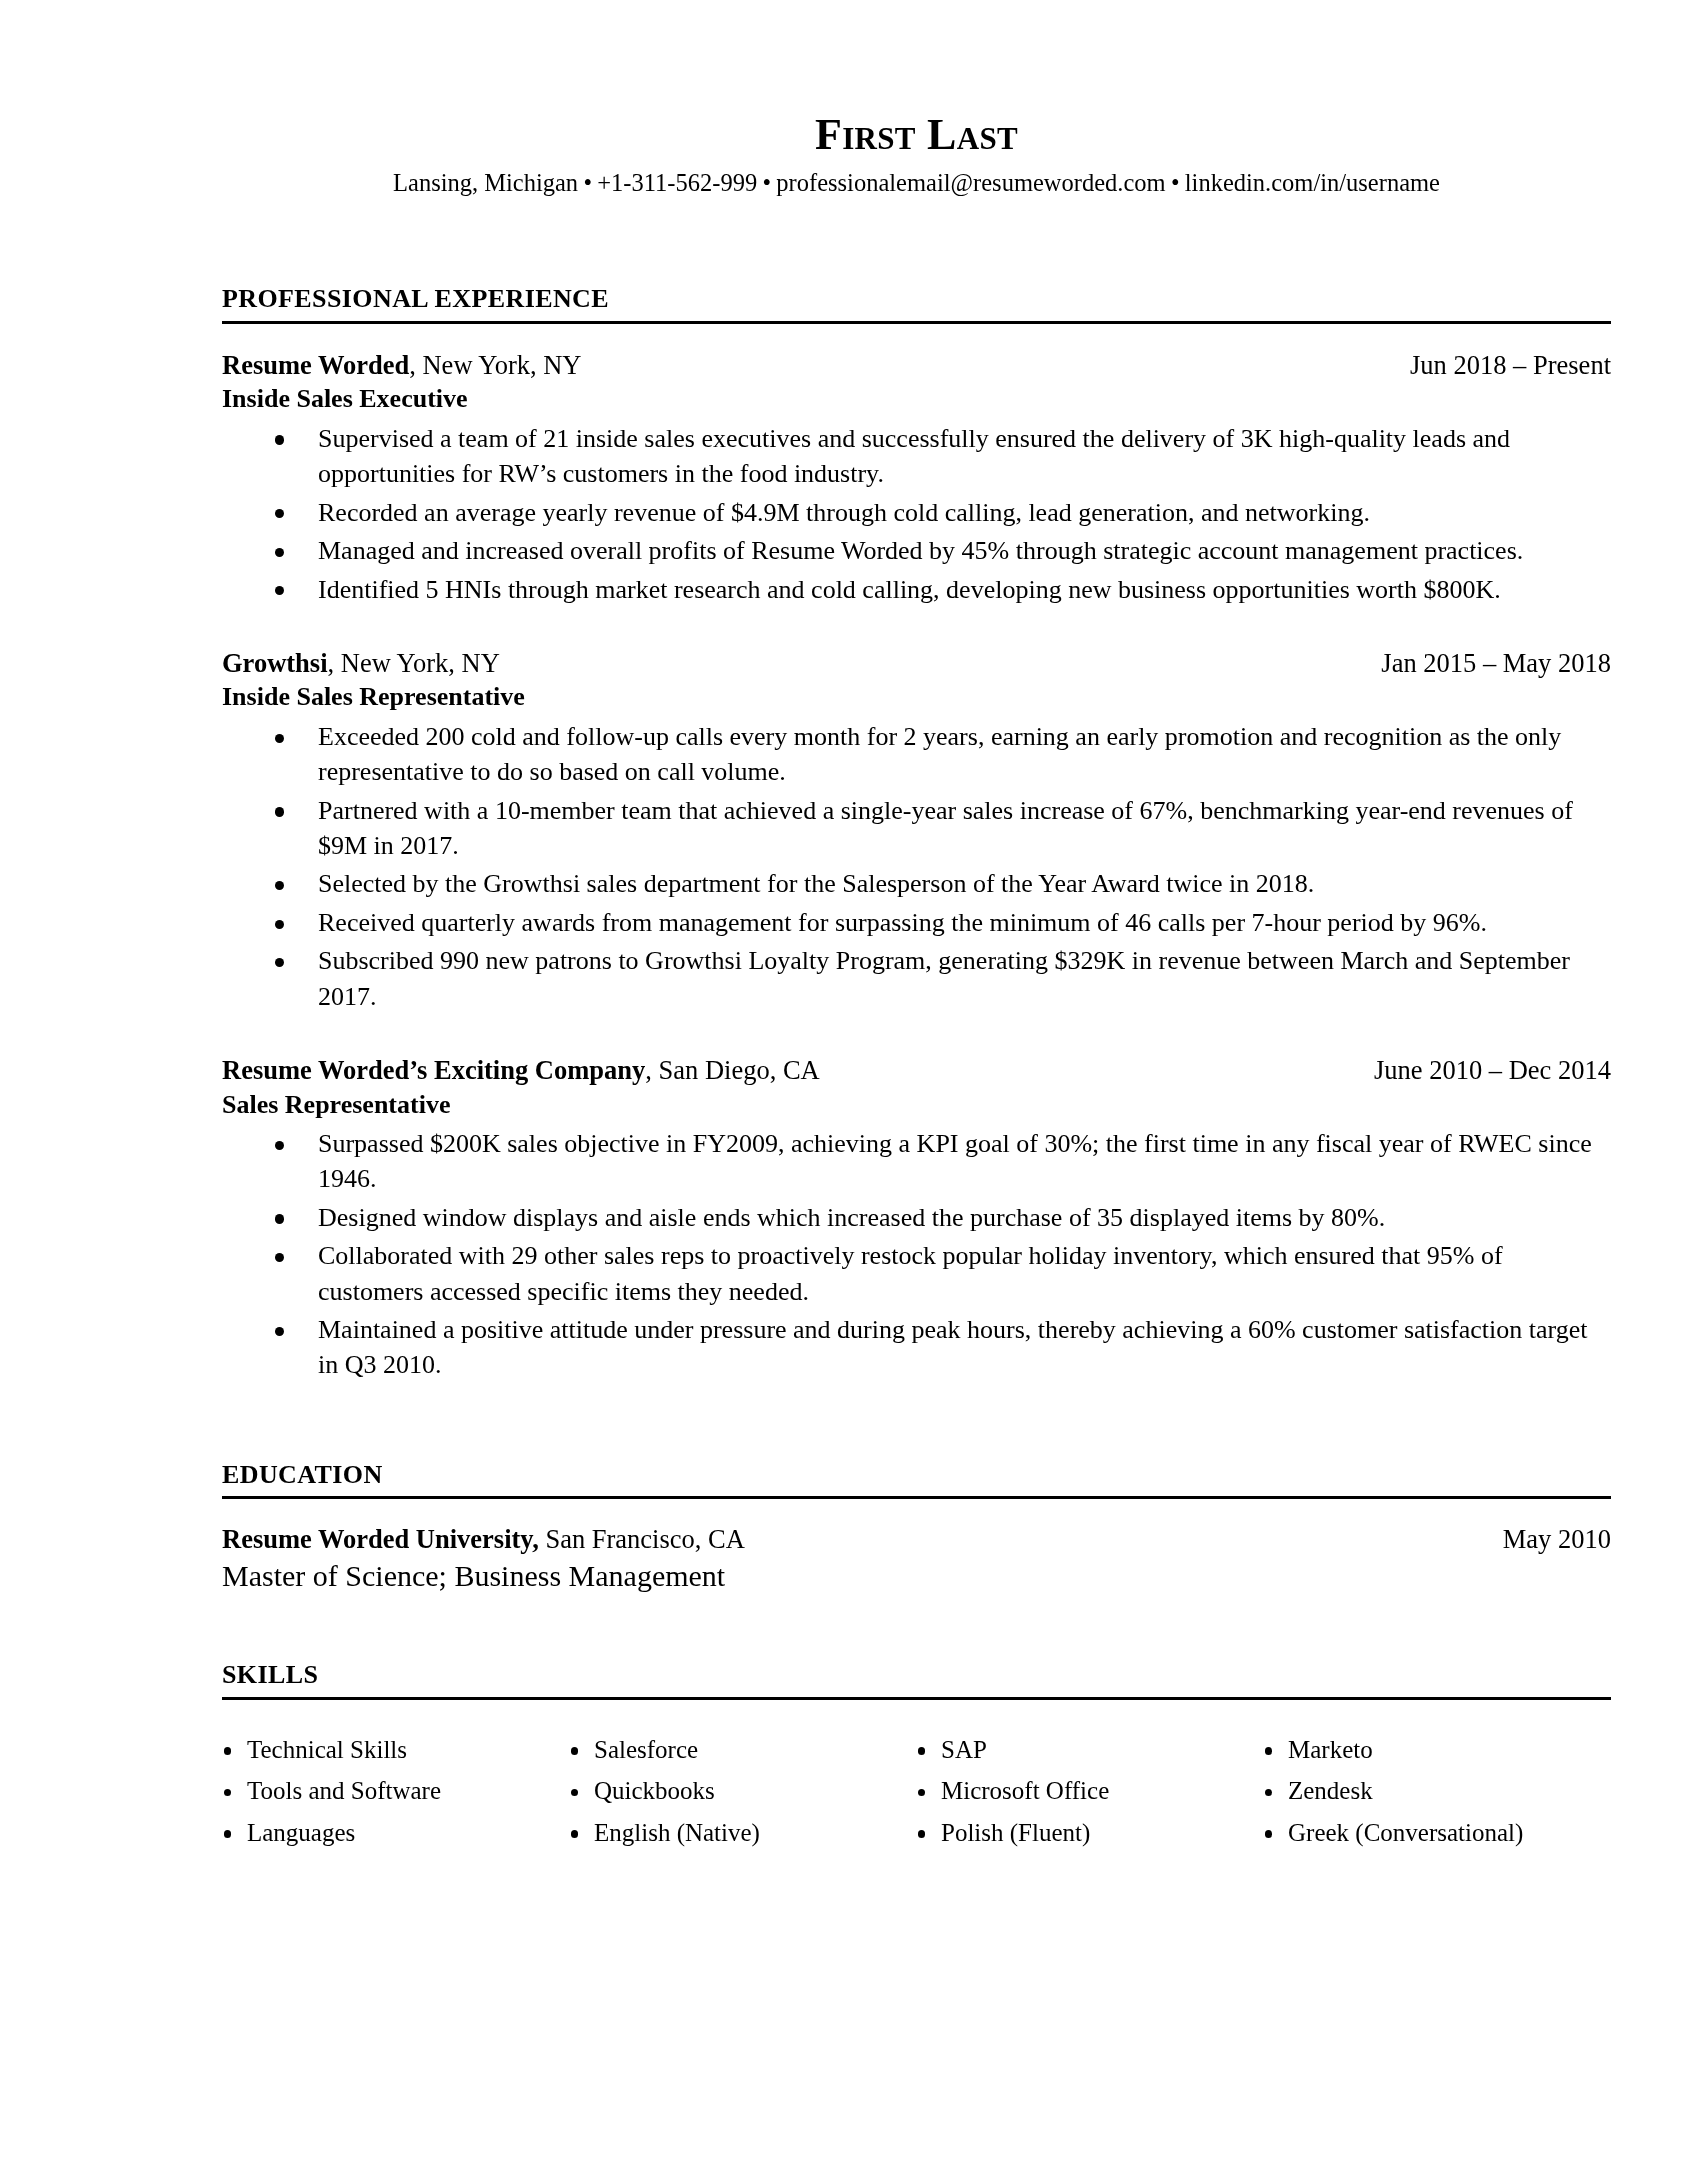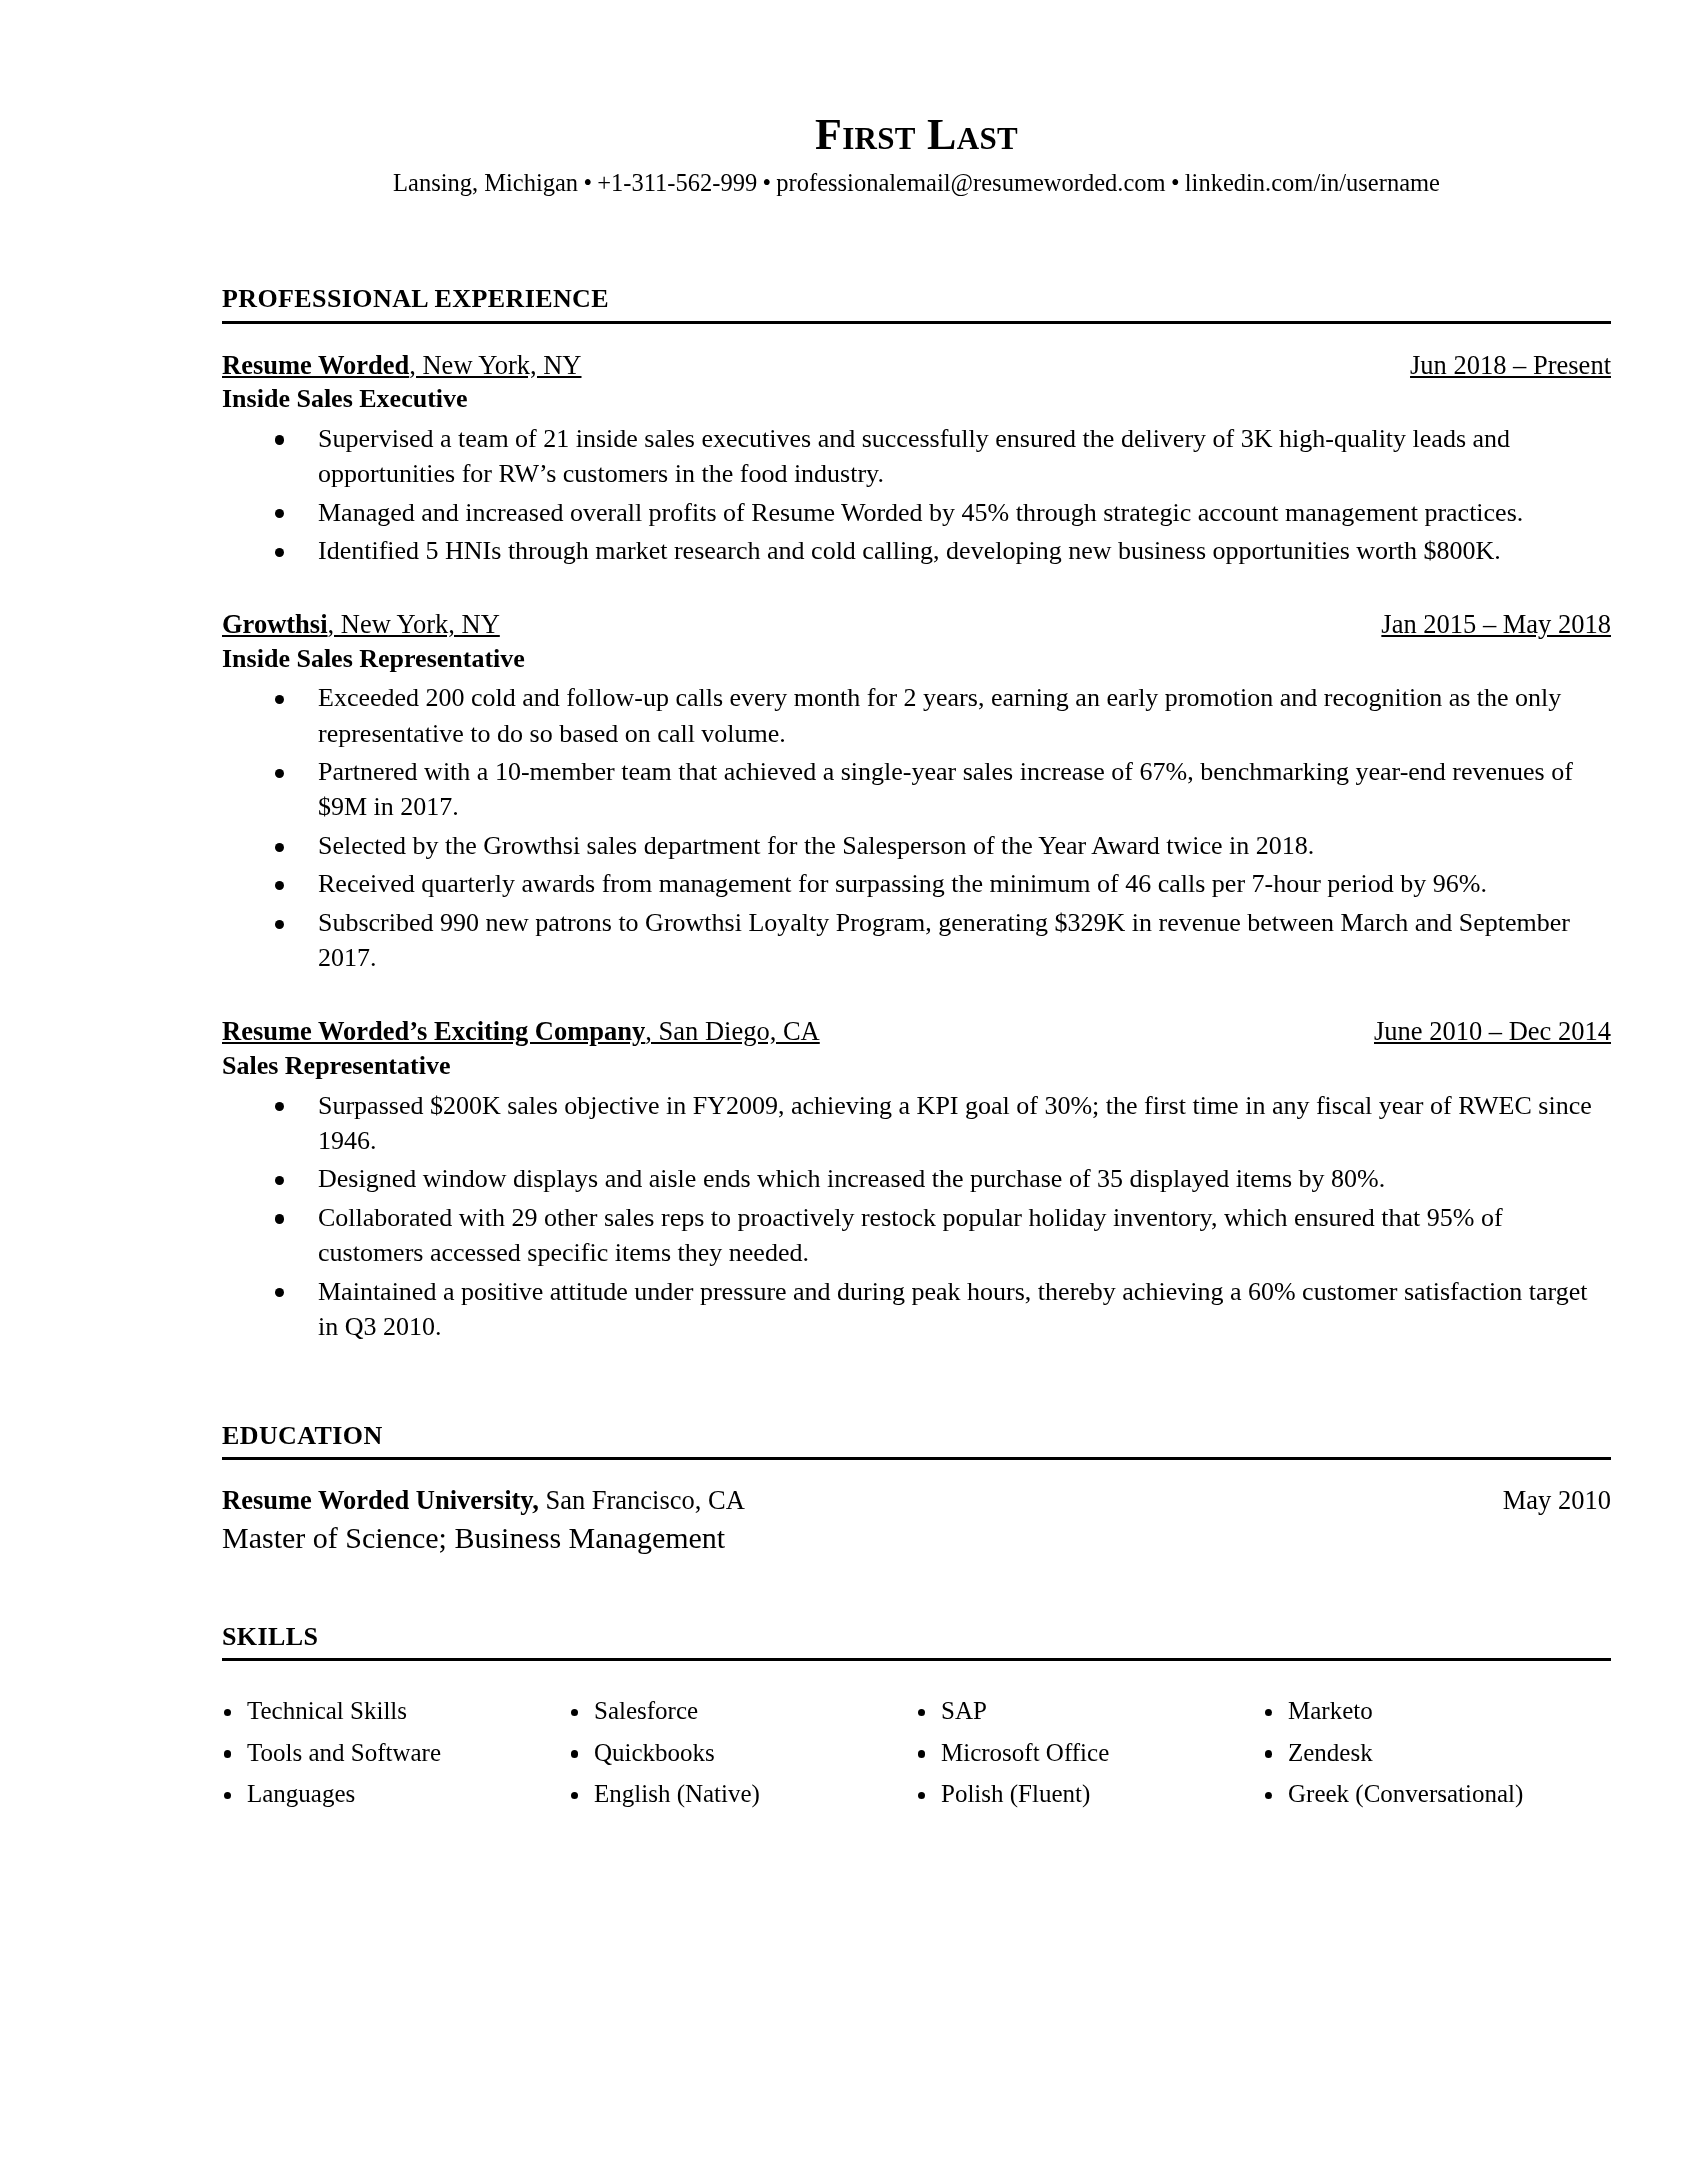--- a/index.html
+++ b/index.html
@@ -79,21 +79,20 @@
   
   .entry { margin-top: 25px; }
   .entry + .entry { margin-top: 40px; }
 
   .entry-head {
     display: flex;
     justify-content: space-between;
     align-items: baseline;
     font-size: 26.5px;
     line-height: 1.22;
-    text-decoration: underline;
   }
   .entry-company {
     font-weight: 700;
   }
   .entry-location {
     font-weight: 400;
   }
   .entry-dates {
     font-weight: 400;
     white-space: nowrap;
@@ -191,20 +190,21 @@
       <hr class="rule">
 
       <div class="entry">
         <div class="entry-head">
           <div><span class="entry-company">Resume Worded</span><span class="entry-location">, New York, NY</span></div>
           <div class="entry-dates">Jun 2018 – Present</div>
         </div>
         <div class="entry-role">Inside Sales Executive</div>
         <ul class="bullets">
           <li>Supervised a team of 21 inside sales executives and successfully ensured the delivery of 3K high-quality leads and opportunities for RW’s customers in the food industry.</li>
+          <li>Recorded an average yearly revenue of $4.9M through cold calling, lead generation, and networking.</li>
           <li>Managed and increased overall profits of Resume Worded by 45% through strategic account management practices.</li>
           <li>Identified 5 HNIs through market research and cold calling, developing new business opportunities worth $800K.</li>
         </ul>
       </div>
 
       <div class="entry">
         <div class="entry-head">
           <div><span class="entry-company">Growthsi</span><span class="entry-location">, New York, NY</span></div>
           <div class="entry-dates">Jan 2015 – May 2018</div>
         </div>

